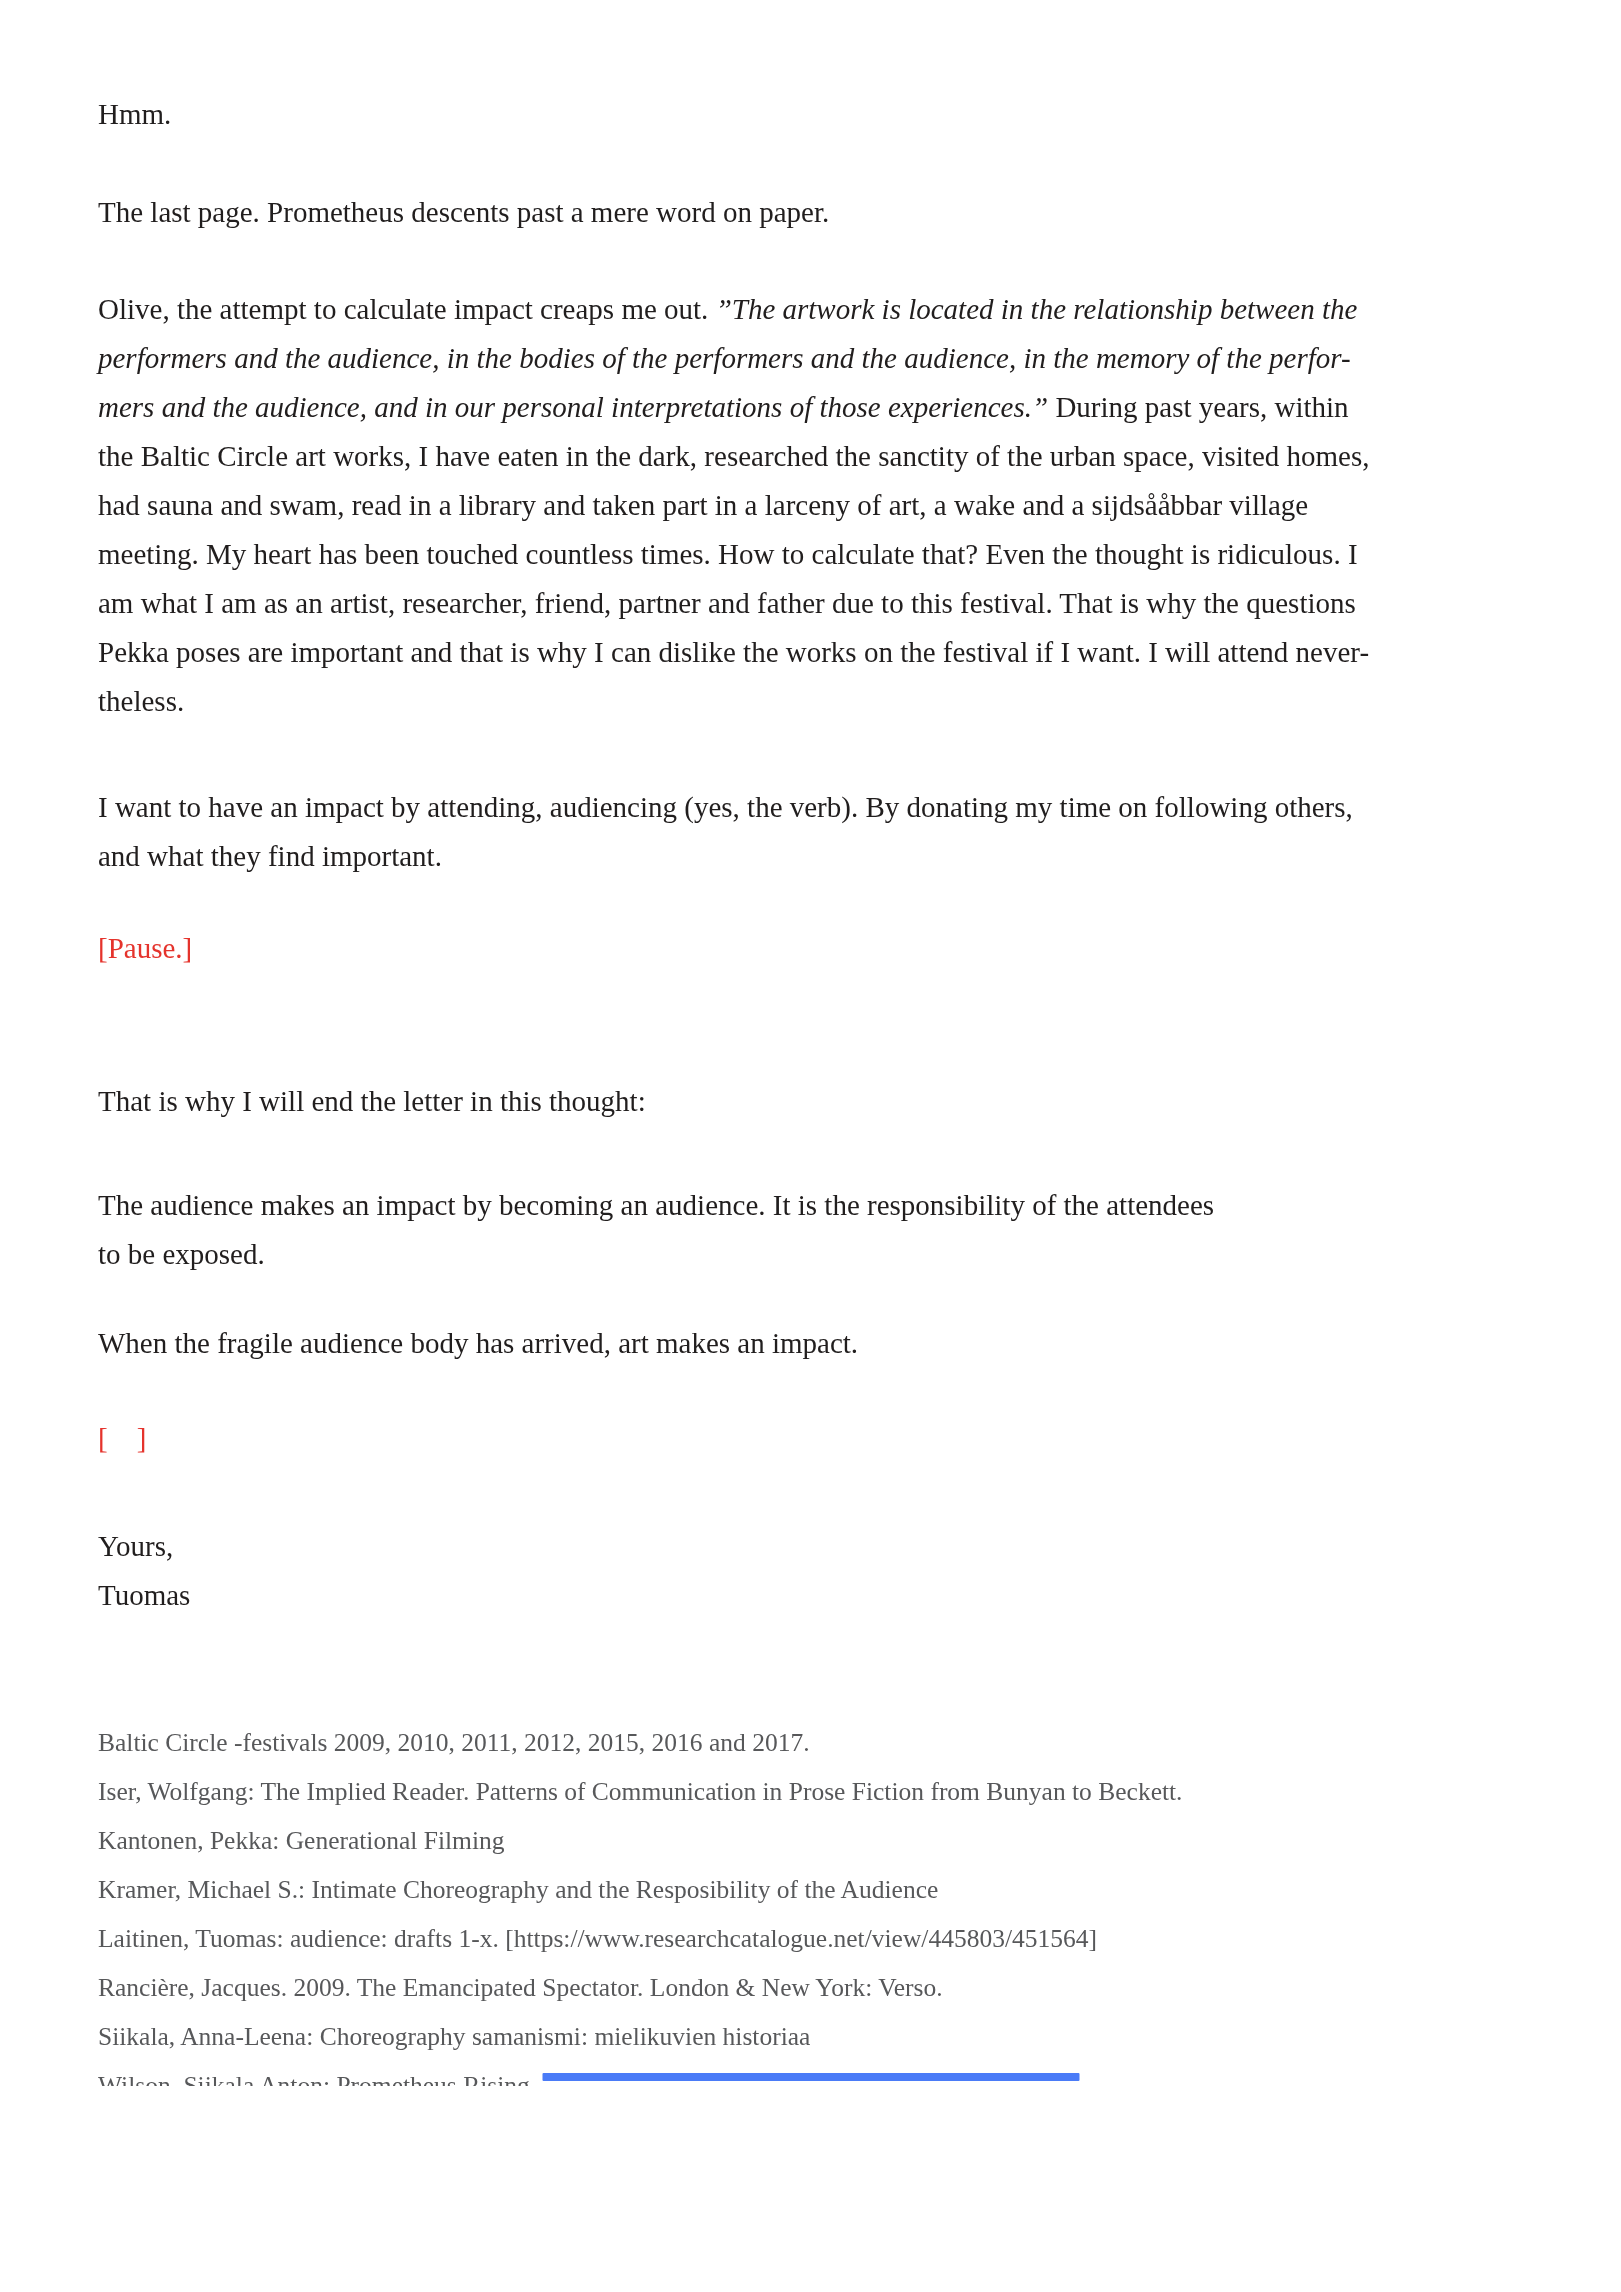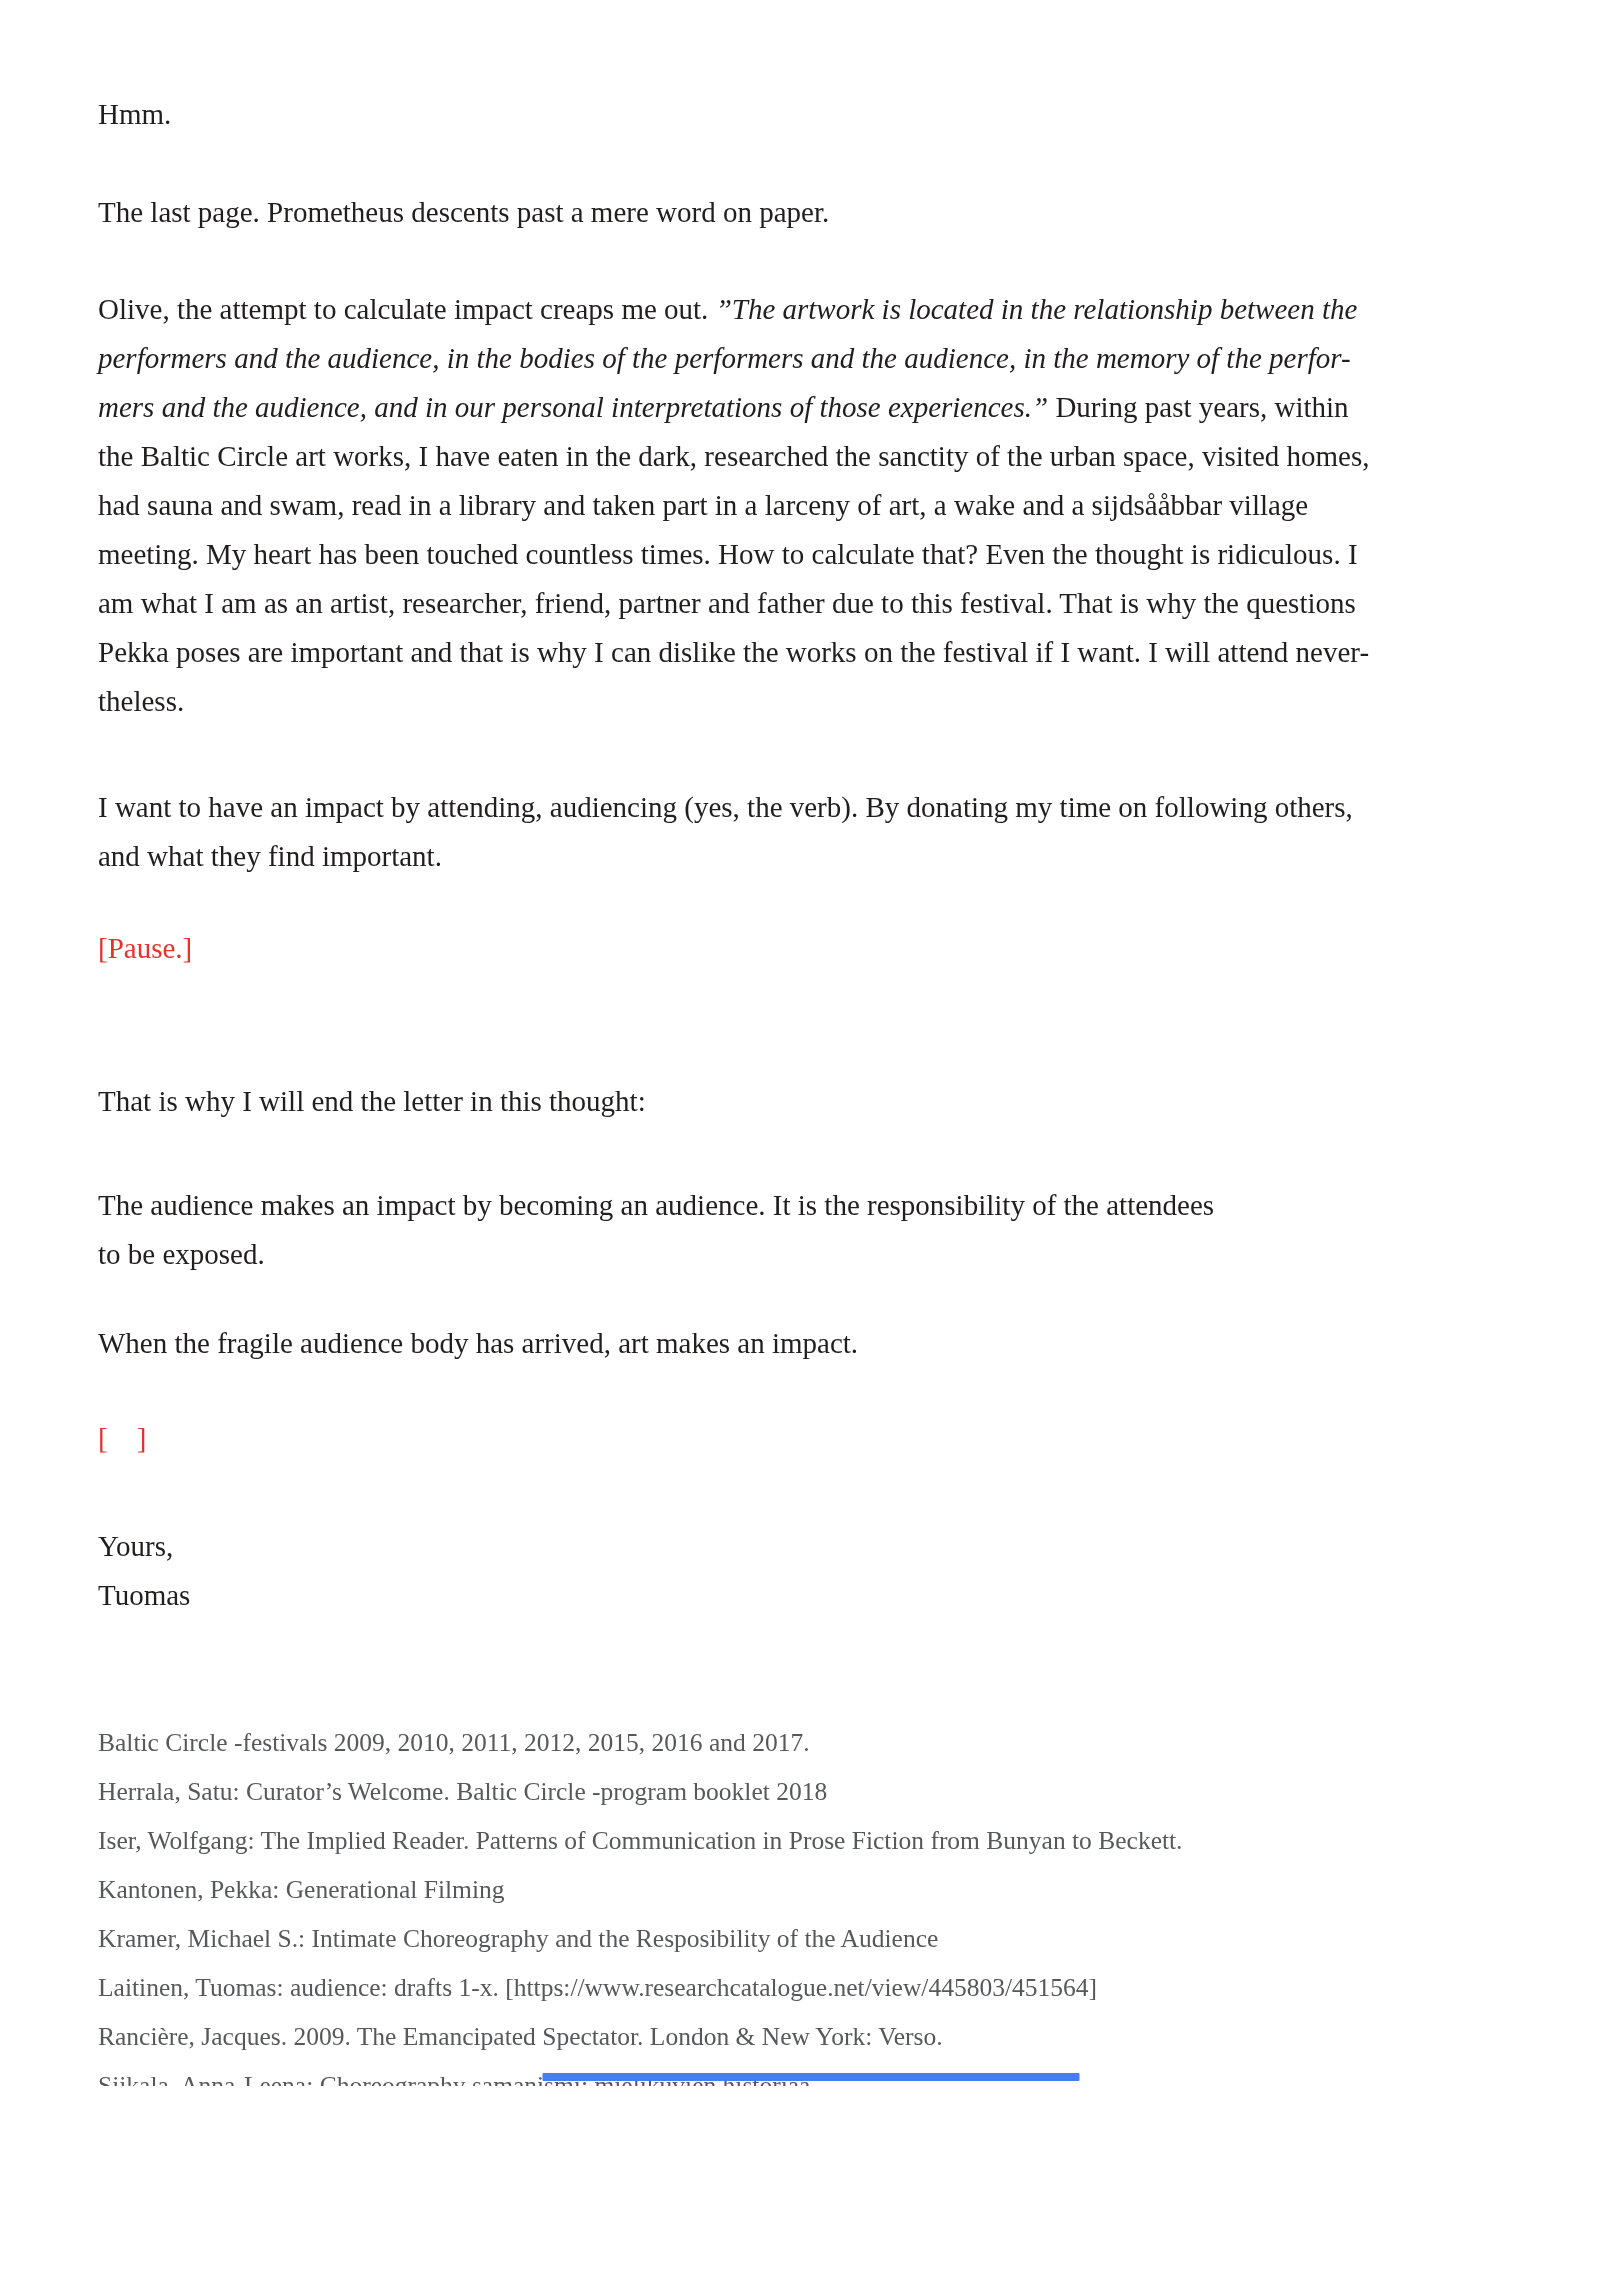--- a/index.html
+++ b/index.html
@@ -82,21 +82,20 @@
 
   <div class="block" style="top: 1319px;">When the fragile audience body has arrived, art makes an impact.</div>
 
   <div class="block red" style="top: 1414px;">[    ]</div>
 
   <div class="block" style="top: 1522px;">Yours,
 Tuomas</div>
 
   <div class="sources-block" style="top: 1718px;">
     <span class="source-line">Baltic Circle -festivals 2009, 2010, 2011, 2012, 2015, 2016 and 2017.</span>
-    <span class="source-line">Herrala, Satu: Curator’s Welcome. Baltic Circle -program booklet 2018</span>
     <span class="source-line">Iser, Wolfgang: The Implied Reader. Patterns of Communication in Prose Fiction from Bunyan to Beckett.</span>
     <span class="source-line">Kantonen, Pekka: Generational Filming</span>
     <span class="source-line">Kramer, Michael S.: Intimate Choreography and the Resposibility of the Audience</span>
     <span class="source-line">Laitinen, Tuomas: audience: drafts 1-x. [https://www.researchcatalogue.net/view/445803/451564]</span>
     <span class="source-line">Rancière, Jacques. 2009. The Emancipated Spectator. London &amp; New York: Verso.</span>
     <span class="source-line">Siikala, Anna-Leena: Choreography samanismi: mielikuvien historiaa</span>
     <span class="source-line">Wilson, Siikala Anton: Prometheus Rising</span>
   </div>
 
   <div class="bottom-bar"></div>

